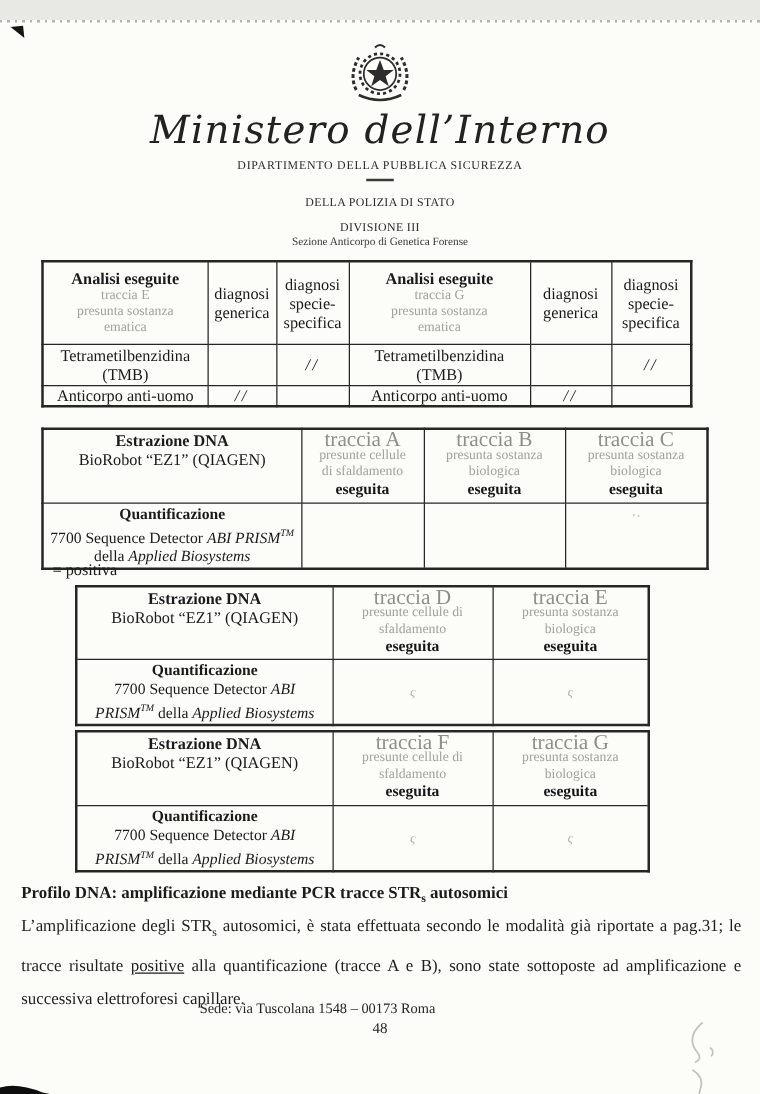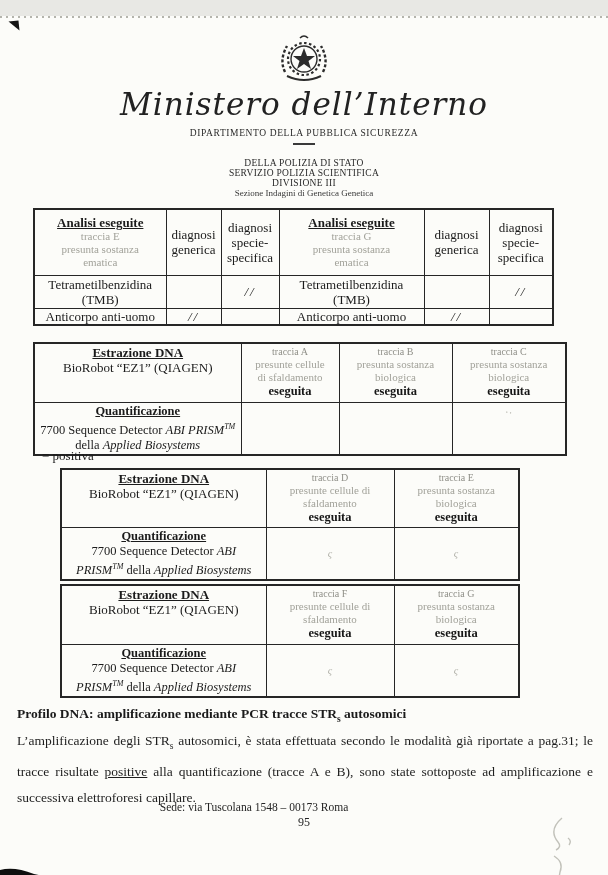--- a/index.html
+++ b/index.html
@@ -23,23 +23,23 @@
   .hdr-rule{position:absolute;top:127px;left:293px;width:22px;height:2px;background:#3a3a3a;}
   .org0{top:132px;} .org1{top:142px;} .org2{top:152px;} .org3{top:162px;}
   .org{font-size:9.5px;letter-spacing:.3px;color:#2a2a2a;}
   .section-line{top:172px;font-size:9px;color:#3a3a3a;}
 
   
   table.doc{border-collapse:collapse;table-layout:fixed;position:absolute;
      border:2px solid #262626;background:transparent;}
   table.doc td{border:1.5px solid #262626;padding:1px 3px;text-align:center;
      vertical-align:middle;overflow:hidden;font-size:13px;line-height:15px;}
-  .bold{font-weight:bold;text-decoration:underline;}
+  .bold{font-weight:bold;}
   .faded{color:#a2a29a;font-size:11px;line-height:13px;}
-  .faded2{color:#8f8f88;font-size:10px;line-height:13px;}
+  .faded2{color:#8f8f88;font-size:17px;line-height:13px;}
   .slashes{font-style:italic;letter-spacing:2px;font-size:14px;}
   .eseguita{font-weight:bold;font-size:12.5px;line-height:14px;color:#161616;}
   .vtop{vertical-align:top !important;}
   .quantline{font-size:12.5px;line-height:15px;}
   .sup{font-size:8px;vertical-align:super;font-style:italic;}
   .it{font-style:italic;}
   .faint-mark{color:#b5b5ad;font-size:11px;display:inline-block;transform:rotate(12deg);}
   .legend{position:absolute;left:42px;top:432px;font-size:13px;color:#1b1b1b;}
 
   
@@ -69,23 +69,22 @@
       <path d="M18 40 Q12 28 20 14" stroke-dasharray="3 2" stroke-width="2.4"></path>
       <path d="M56 40 Q62 28 54 14" stroke-dasharray="3 2" stroke-width="2.4"></path>
       <path d="M20 44 Q37 52 54 44" stroke-width="2"></path>
       <path d="M33 6 Q37 2 41 6" stroke-width="1.6"></path>
     </g>
   </svg>
   <div class="hdr script-title">Ministero dell’Interno</div>
   <div class="hdr dept">DIPARTIMENTO DELLA PUBBLICA SICUREZZA</div>
   <div class="hdr-rule"></div>
   <div class="hdr org org1">DELLA POLIZIA DI STATO</div>
-  <div class="hdr org org2">SERVIZIO POLIZIA SCIENTIFICA</div>
   <div class="hdr org org3">DIVISIONE III</div>
-  <div class="hdr section-line">Sezione Indagini di Genetica Genetica</div>
+  <div class="hdr section-line">Sezione Anticorpo di Genetica Forense</div>
 
   <table class="doc" style="left:33px;top:192px;width:519px;">
     <colgroup>
       <col style="width:132px">
         <col style="width:55px">
         <col style="width:58px">
       <col style="width:145px">
         <col style="width:65px">
         <col style="width:64px">
     </colgroup>
@@ -260,21 +259,21 @@
     </table>
 
   <div class="heading">
     <span>Profilo DNA: amplificazione mediante PCR tracce STR</span><sub class="small">s</sub><span> autosomici</span>
   </div>
   <div class="para">
     <span>L’amplificazione degli STR</span><sub class="small">s</sub><span> autosomici, è stata effettuata secondo le modalità già riportate a pag.31; le tracce risultate </span><span class="und">positive</span><span> alla quantificazione (tracce A e B), sono state sottoposte ad amplificazione e successiva elettroforesi capillare.</span>
   </div>
 
   <div class="footer-addr">Sede: via Tuscolana 1548 – 00173 Roma</div>
-  <div class="footer-page">95</div>
+  <div class="footer-page">48</div>
 
   <svg class="right-squiggle" viewBox="0 0 64 84">
     <g fill="none" stroke="#b8b8b0" stroke-width="1.4">
       <path d="M34 14 q-14 12 -4 24 q4 5 -2 8"></path>
       <path d="M26 52 q10 6 6 16 q-2 6 4 10"></path>
       <path d="M40 34 q4 3 1 7"></path>
     </g>
   </svg>
   <svg class="bottom-band" viewBox="0 0 608 26" preserveAspectRatio="none">
     <path d="M0,26 L0,5 Q14,1 34,9 Q60,15 120,16 L400,18 Q560,18 596,21 L608,19 L608,26 Z" fill="#0e0e0e"></path>

